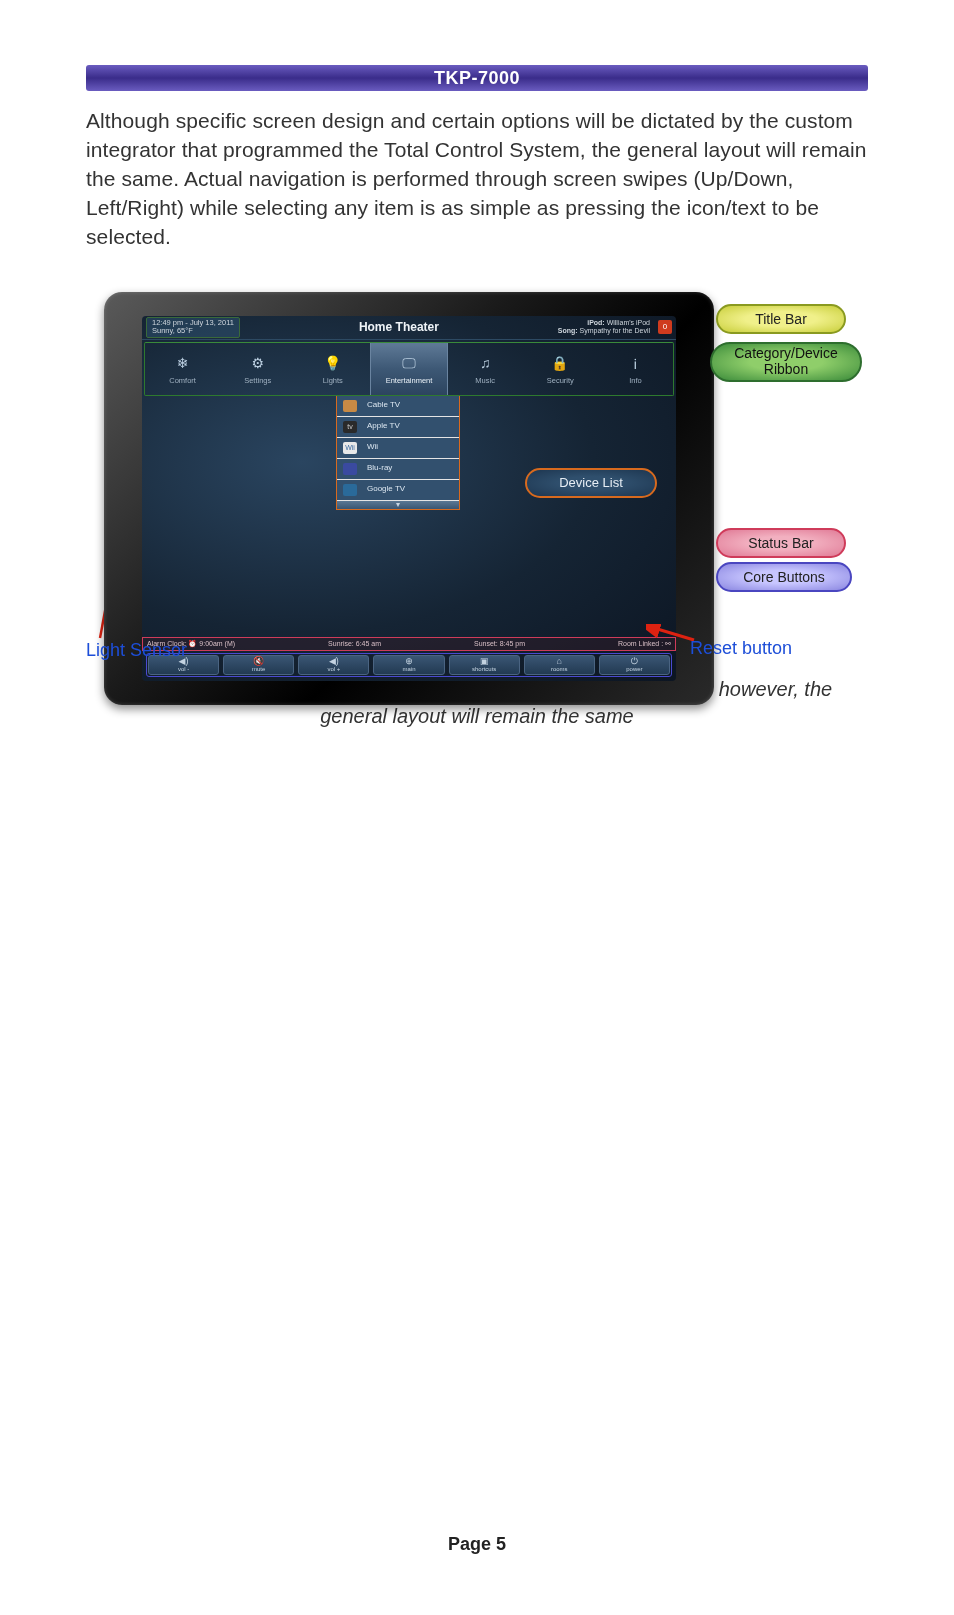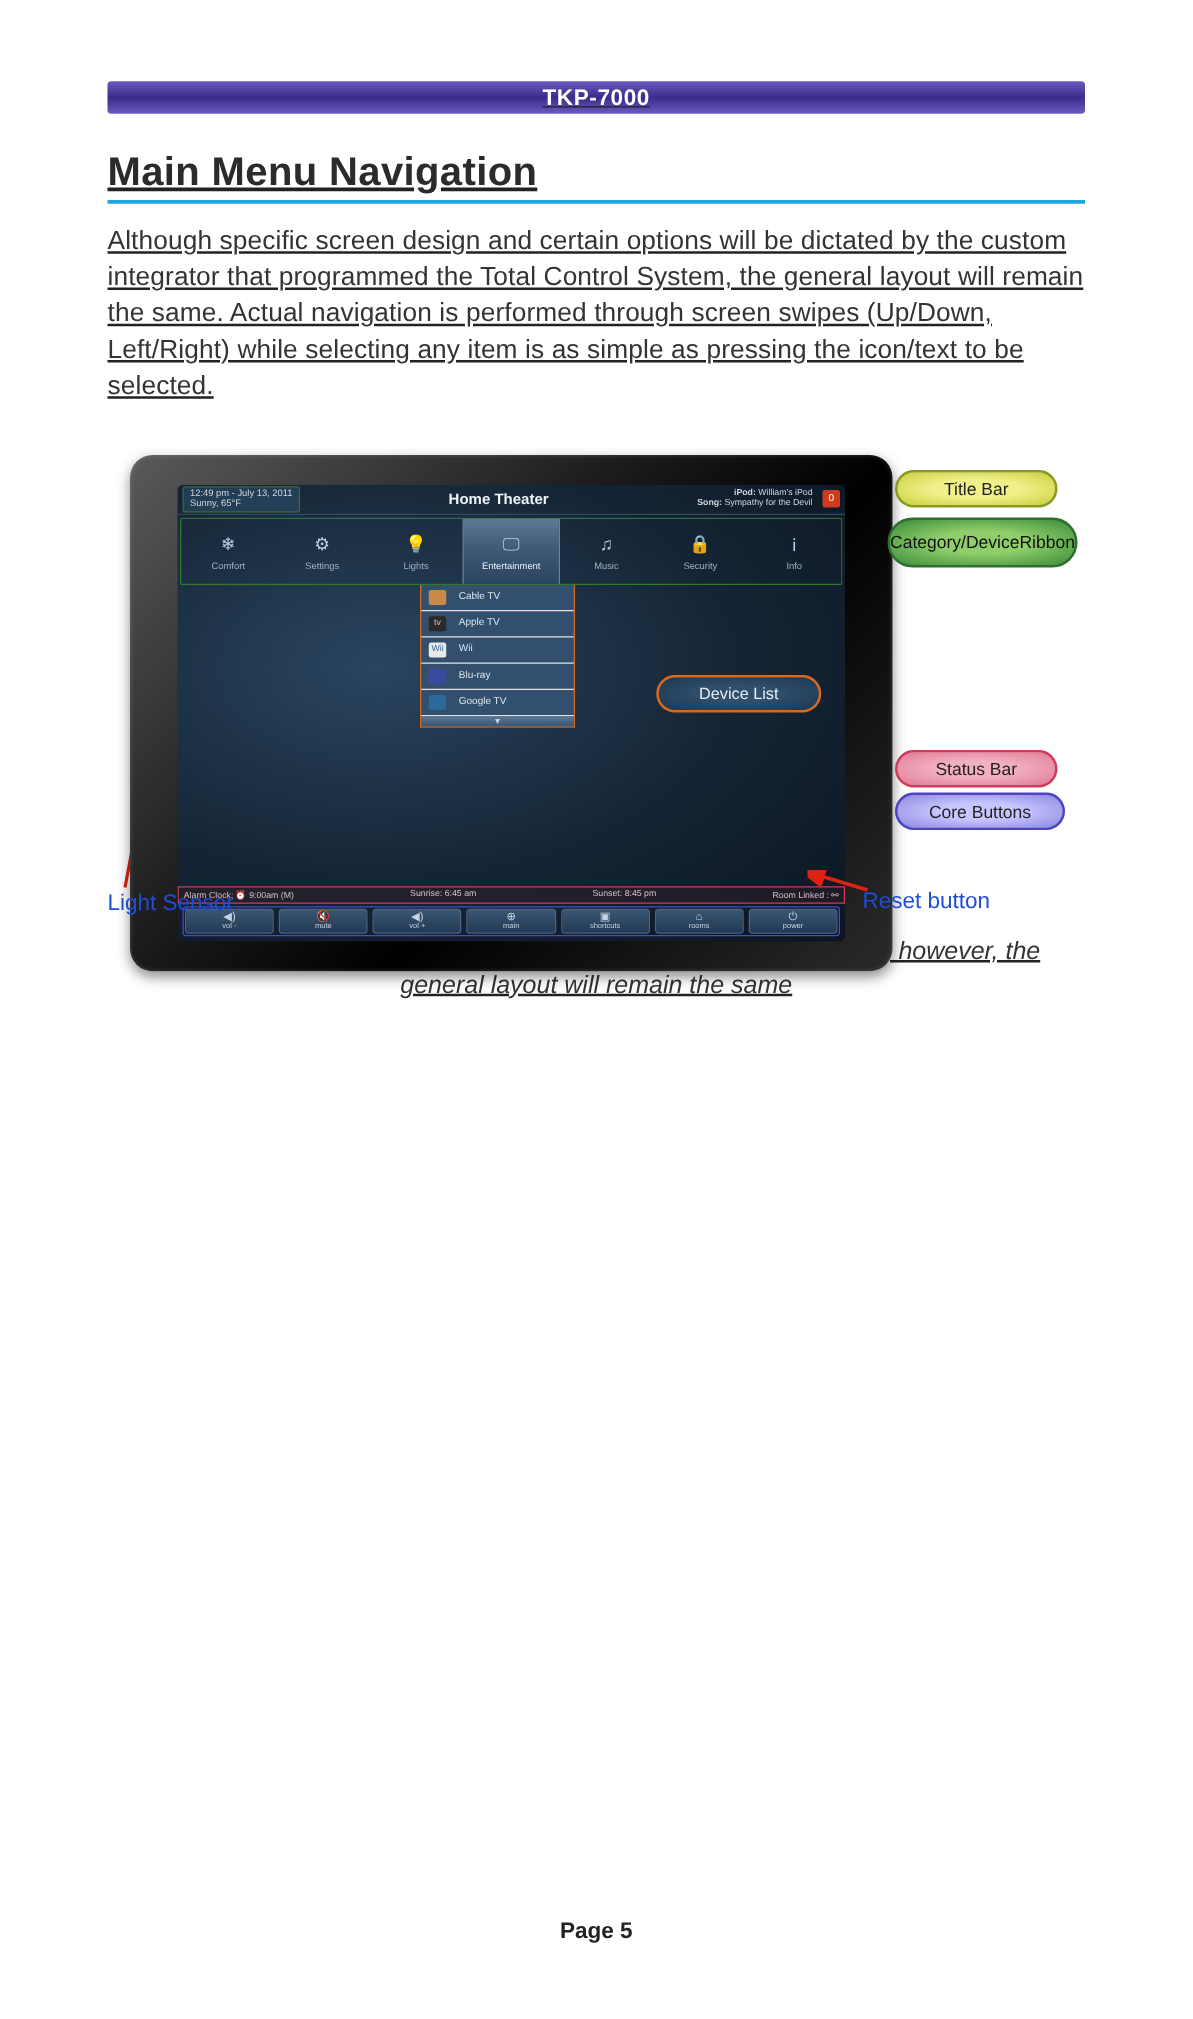--- a/index.html
+++ b/index.html
@@ -6,21 +6,20 @@
   body {
     font-family: "Myriad Pro", "Segoe UI", Arial, sans-serif;
     background: #fff;
     width: 954px;
     height: 1615px;
     position: relative;
     color: #222;
   }
   .page-wrap {
     padding: 65px 86px 0 86px;
-    text-decoration: underline;
   }
   .header-bar {
     height: 26px;
     background: linear-gradient(to bottom, #6a5cc0 0%, #3a2c8a 50%, #6a5cc0 100%);
     color: #fff;
     font-weight: 700;
     font-size: 18px;
     text-align: center;
     line-height: 26px;
     border-radius: 3px;
@@ -189,21 +188,21 @@
   .callout {
     position:absolute;
     height:30px;
     border-radius: 15px;
     display:flex; align-items:center; justify-content:center;
     font-size:14px; font-weight:400;
     padding: 0 16px;
     white-space: nowrap;
     text-align: right;
   }
-  .callout.dblline { height:40px; border-radius:20px; line-height:1.1; }
+  .callout.dblline { height:40px; border-radius:20px; line-height:1.1; flex-direction:column; }
   .co-titlebar { left:630px; top:12px; width:130px;
     background: radial-gradient(ellipse, #f0f08a 40%, #c8ce3a 100%);
     border:2px solid #8a9a20; color:#222; }
   .co-ribbon   { left:624px; top:50px; width:152px;
     background: radial-gradient(ellipse, #8fce6a 35%, #3a8a3a 100%);
     border:2px solid #2e6e2e; color:#111; }
   .co-devicelist { left:439px; top:176px; width:132px;
     background: radial-gradient(ellipse, #2f4f6d 35%, #1d3650 100%);
     border:2px solid #d86a1e; color:#e6edf4; font-size:13px; }
   .co-statusbar { left:630px; top:236px; width:130px;
@@ -232,21 +231,20 @@
     font-size:18px;
   }
 </style>
 </head>
 <body>
 
 <div class="page-wrap">
 
   <div class="header-bar">TKP-7000</div>
 
-  <h1 class="section-title">Main Menu Navigation</h1>
 
   <p class="body-text">Although specific screen design and certain options will be dictated by the custom integrator that programmed the Total Control System, the general layout will remain the same. Actual navigation is performed through screen swipes (Up/Down, Left/Right) while selecting any item is as simple as pressing the icon/text to be selected.</p>
 
   <div class="figure-wrap">
 
     <svg style="position:absolute; left:0; top:0; width:100%; height:380px; pointer-events:none;">
       <defs>
         <marker id="redA" markerWidth="10" markerHeight="10" refX="2" refY="3" orient="auto">
           <path d="M0,0 L0,6 L8,3 z" fill="#d21"></path>
         </marker>

